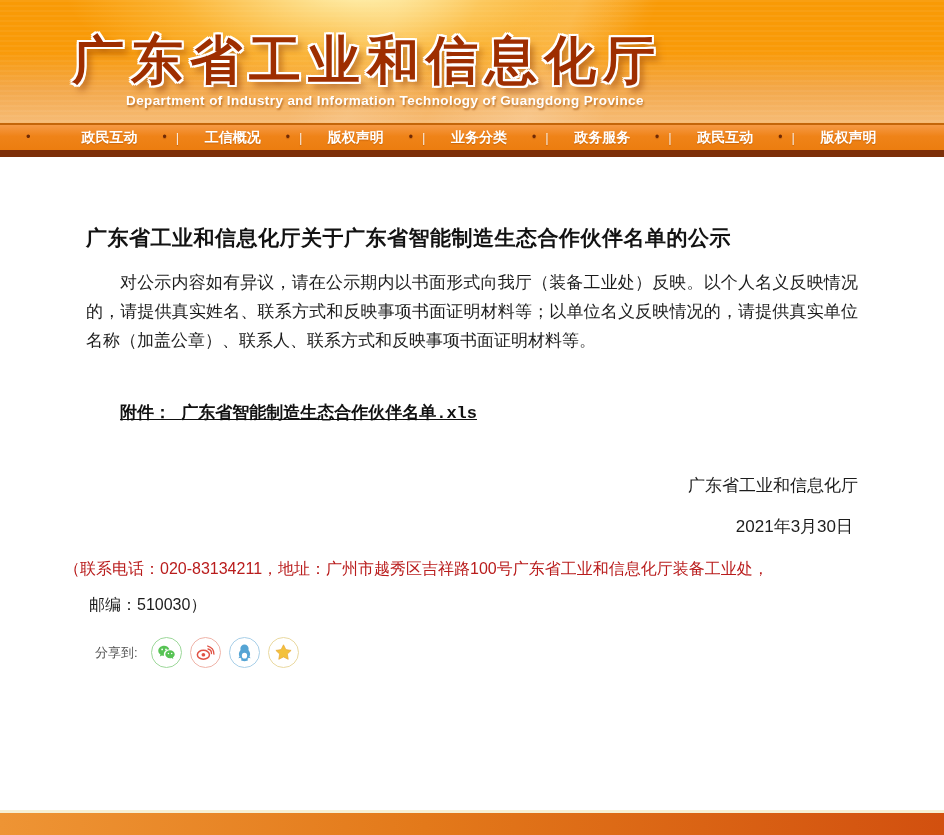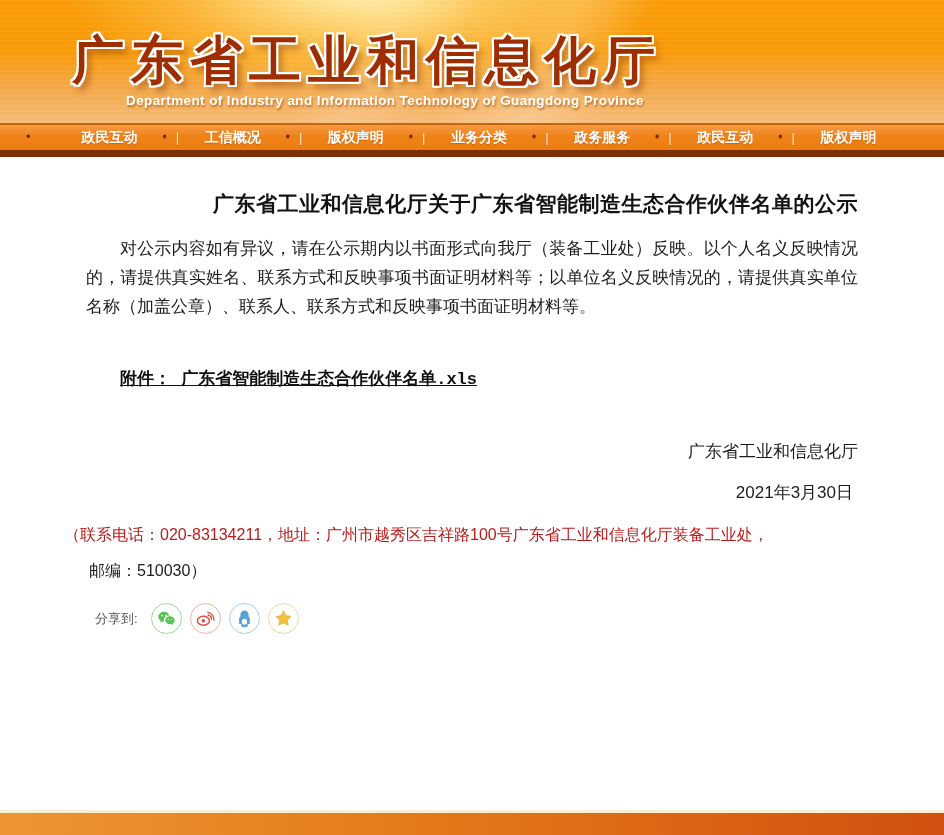--- a/index.html
+++ b/index.html
@@ -43,21 +43,21 @@
     text-shadow:0 1px 1px rgba(160,70,0,.45);white-space:nowrap;
   }
   .nav-sep{position:absolute;right:-8px;top:0;font-weight:normal;}
   .nav-sep .dot{color:#6F2A06;font-size:12px;vertical-align:1px;}
   .nav-sep .pipe{color:rgba(255,255,255,.85);margin-left:9px;font-size:13px;}
   .nav-item:last-child .nav-sep{display:none;}
   .nav-strip{width:944px;height:7px;background:#7D2F08;}
   
   .content{width:944px;height:653px;box-sizing:border-box;padding:0 86px;background:#fff;}
   .article-title{
-    margin:0;padding-top:33px;text-align:right;
+    margin:0;padding-top:67px;text-align:left;
     font-size:21px;font-weight:bold;color:#121212;letter-spacing:.5px;
   }
   .meta{margin-top:21px;text-align:center;font-size:13px;color:#4D4D4D;}
   .meta span{margin:0 4px;}
   .meta .ctrl{cursor:pointer;}
   .para{
     margin:0;font-size:17px;line-height:29px;color:#1C1C1C;
     text-align:justify;text-indent:2em;
   }
   .para-1{margin-top:29px;}

